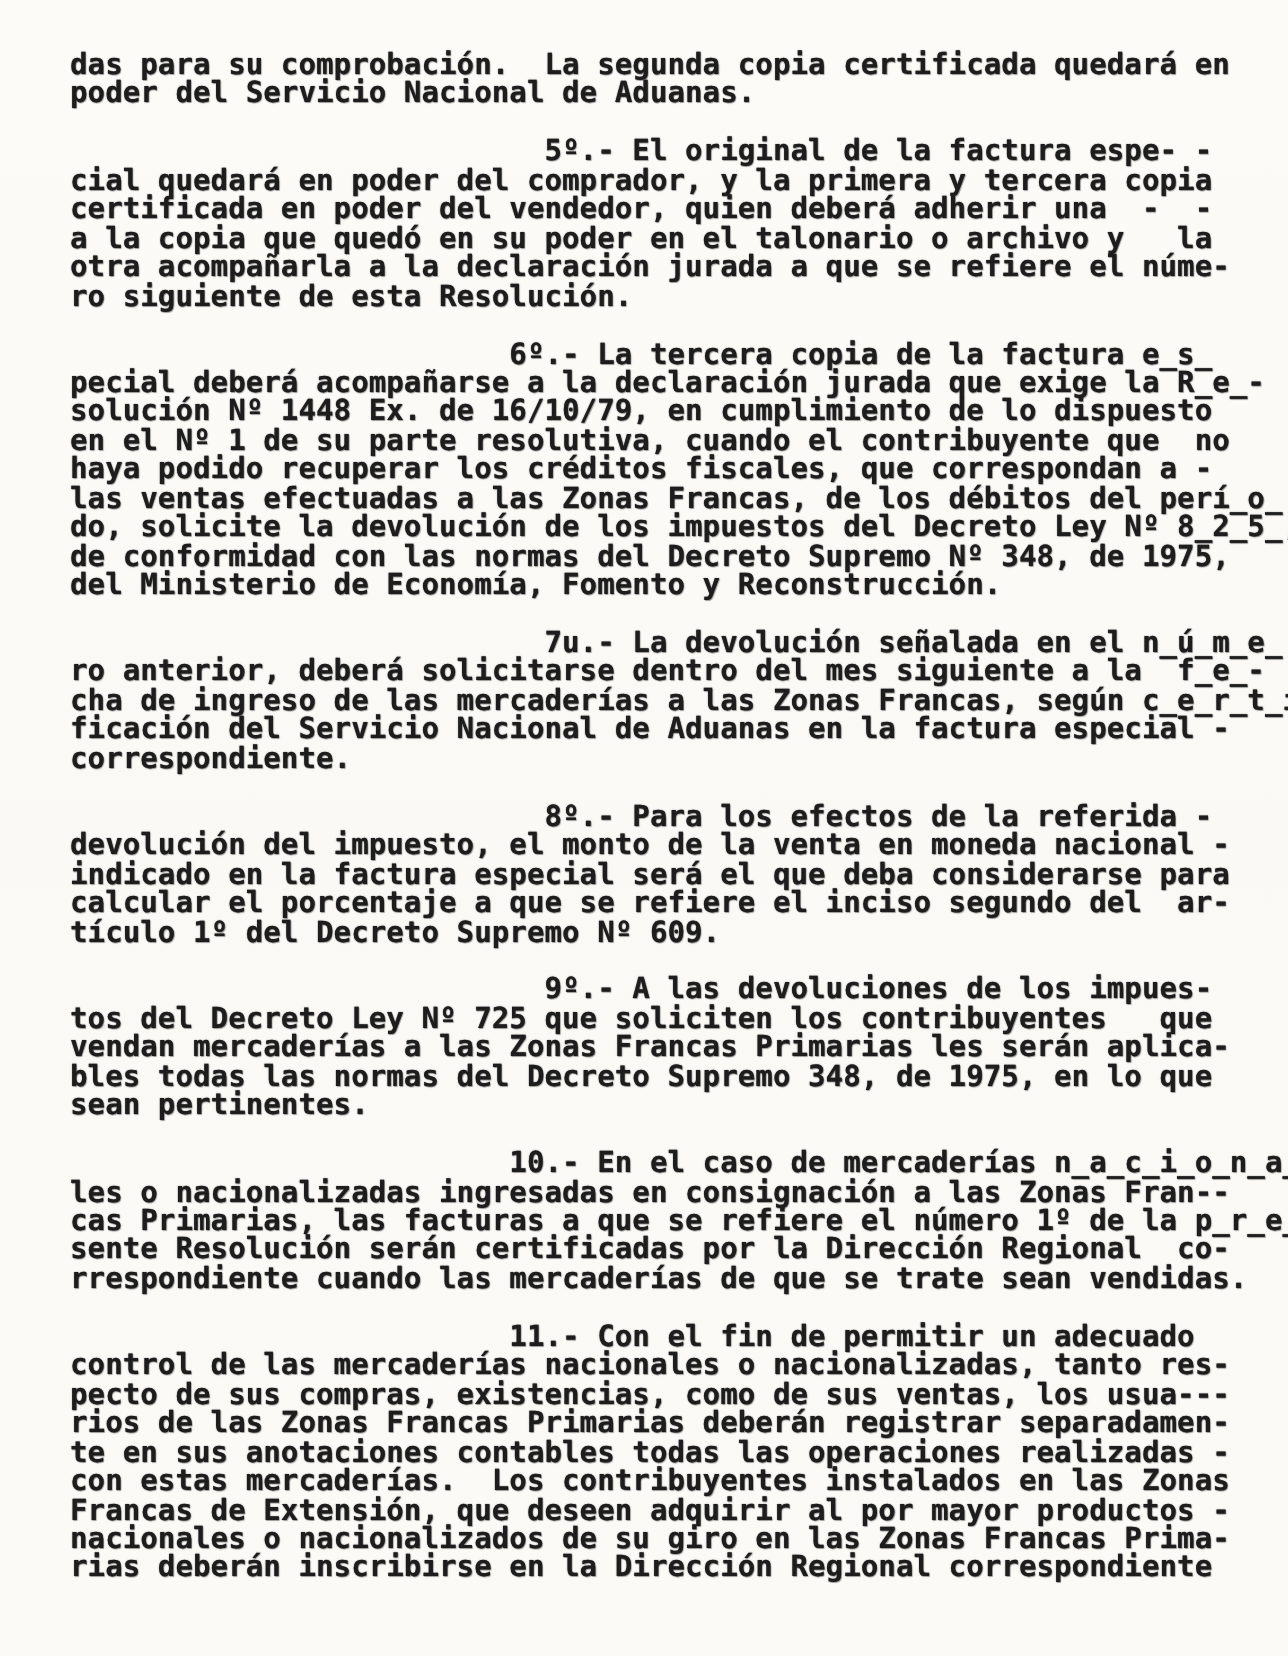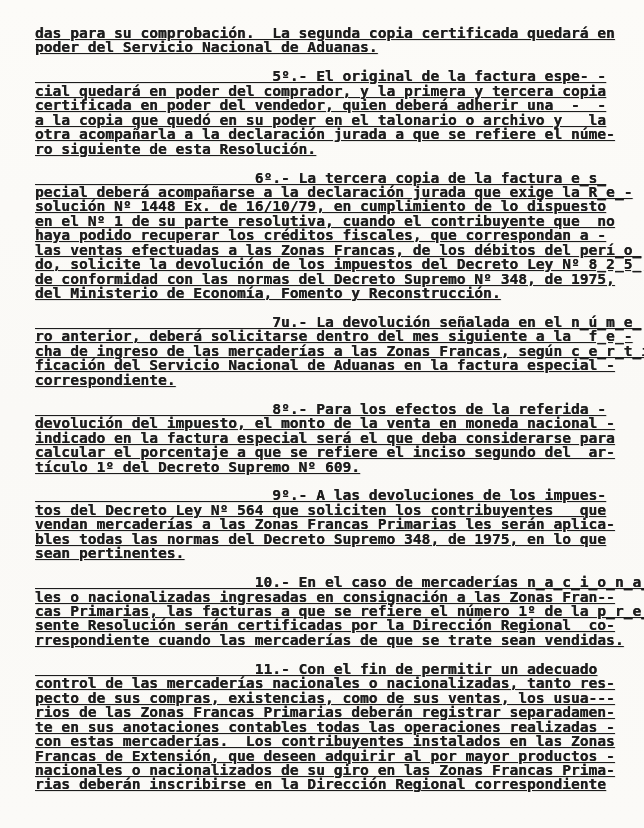--- a/index.html
+++ b/index.html
@@ -30,21 +30,20 @@
     font-size: 14.6px;
     line-height: 14.45px;
     font-weight: 700;
     color: #1d1d1d;
     letter-spacing: 0px;
     text-shadow: 0 0 0.6px rgba(30,30,30,0.75), 0.4px 0.3px 0.4px rgba(30,30,30,0.35);
   }
   .para {
     white-space: pre;
     margin: 0 0 14.45px 0;
-    text-decoration: underline;
   }
   .para:last-child { margin-bottom: 0; }
 </style>
 </head>
 <body style="background: rgb(251, 250, 247);">
 
 <div class="page doc-text" style="color: rgb(29, 29, 29);">
   <div class="para">das para su comprobación.  La segunda copia certificada quedará en
 poder del Servicio Nacional de Aduanas.</div>
   <div class="para">                           5º.- El original de la factura espe- -
@@ -66,21 +65,21 @@
 ro anterior, deberá solicitarse dentro del mes siguiente a la  f̲e̲-
 cha de ingreso de las mercaderías a las Zonas Francas, según c̲e̲r̲t̲i̲
 ficación del Servicio Nacional de Aduanas en la factura especial -
 correspondiente.</div>
   <div class="para">                           8º.- Para los efectos de la referida -
 devolución del impuesto, el monto de la venta en moneda nacional -
 indicado en la factura especial será el que deba considerarse para
 calcular el porcentaje a que se refiere el inciso segundo del  ar-
 tículo 1º del Decreto Supremo Nº 609.</div>
   <div class="para">                           9º.- A las devoluciones de los impues-
-tos del Decreto Ley Nº 564 que soliciten los contribuyentes   que
+tos del Decreto Ley Nº 725 que soliciten los contribuyentes   que
 vendan mercaderías a las Zonas Francas Primarias les serán aplica-
 bles todas las normas del Decreto Supremo 348, de 1975, en lo que
 sean pertinentes.</div>
   <div class="para">                         10.- En el caso de mercaderías n̲a̲c̲i̲o̲n̲a̲
 les o nacionalizadas ingresadas en consignación a las Zonas Fran--
 cas Primarias, las facturas a que se refiere el número 1º de la p̲r̲e̲
 sente Resolución serán certificadas por la Dirección Regional  co-
 rrespondiente cuando las mercaderías de que se trate sean vendidas.</div>
   <div class="para">                         11.- Con el fin de permitir un adecuado
 control de las mercaderías nacionales o nacionalizadas, tanto res-

